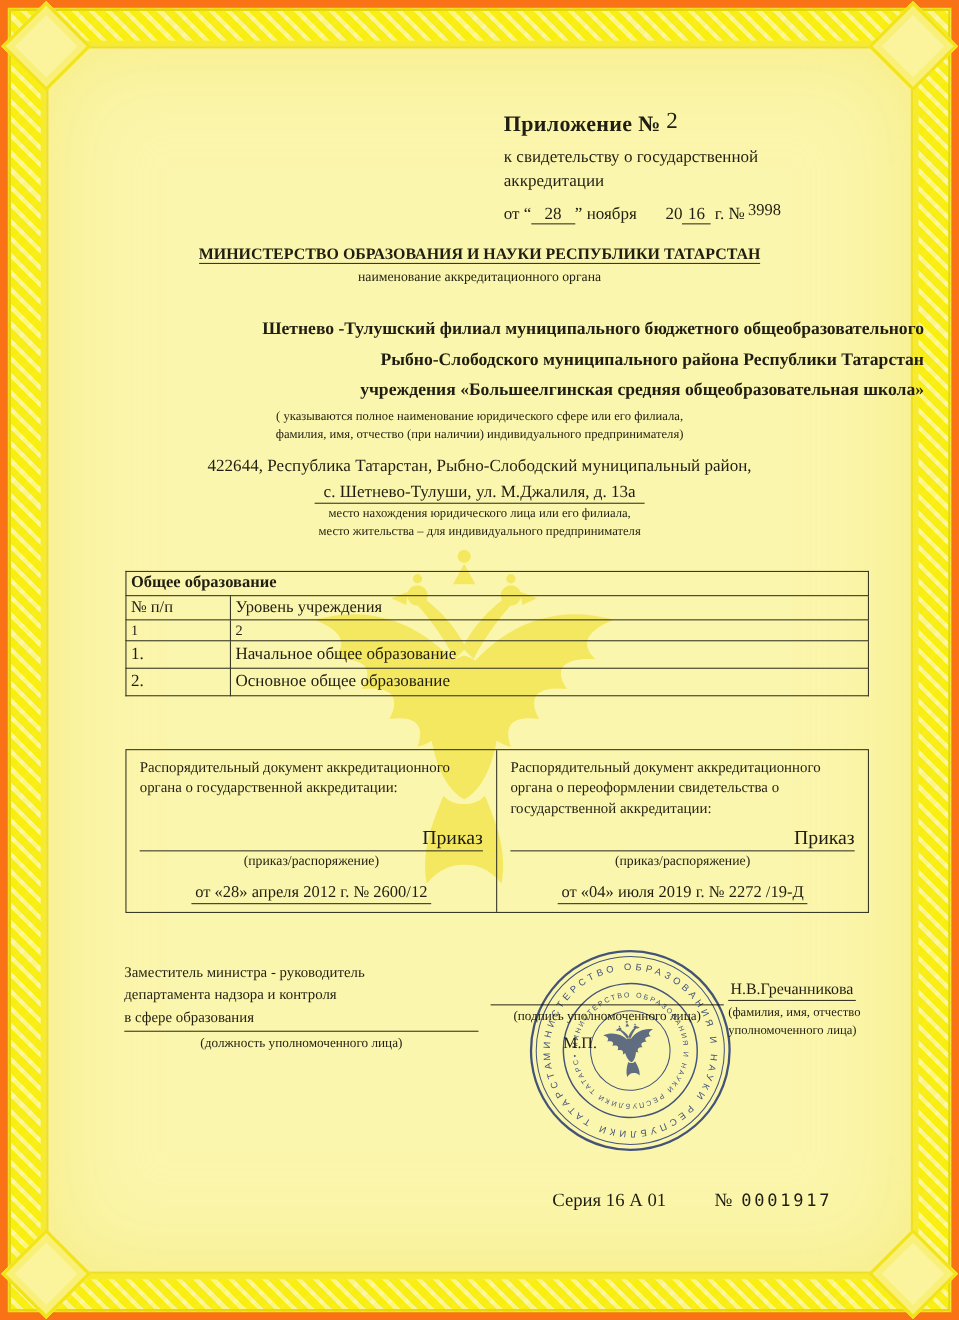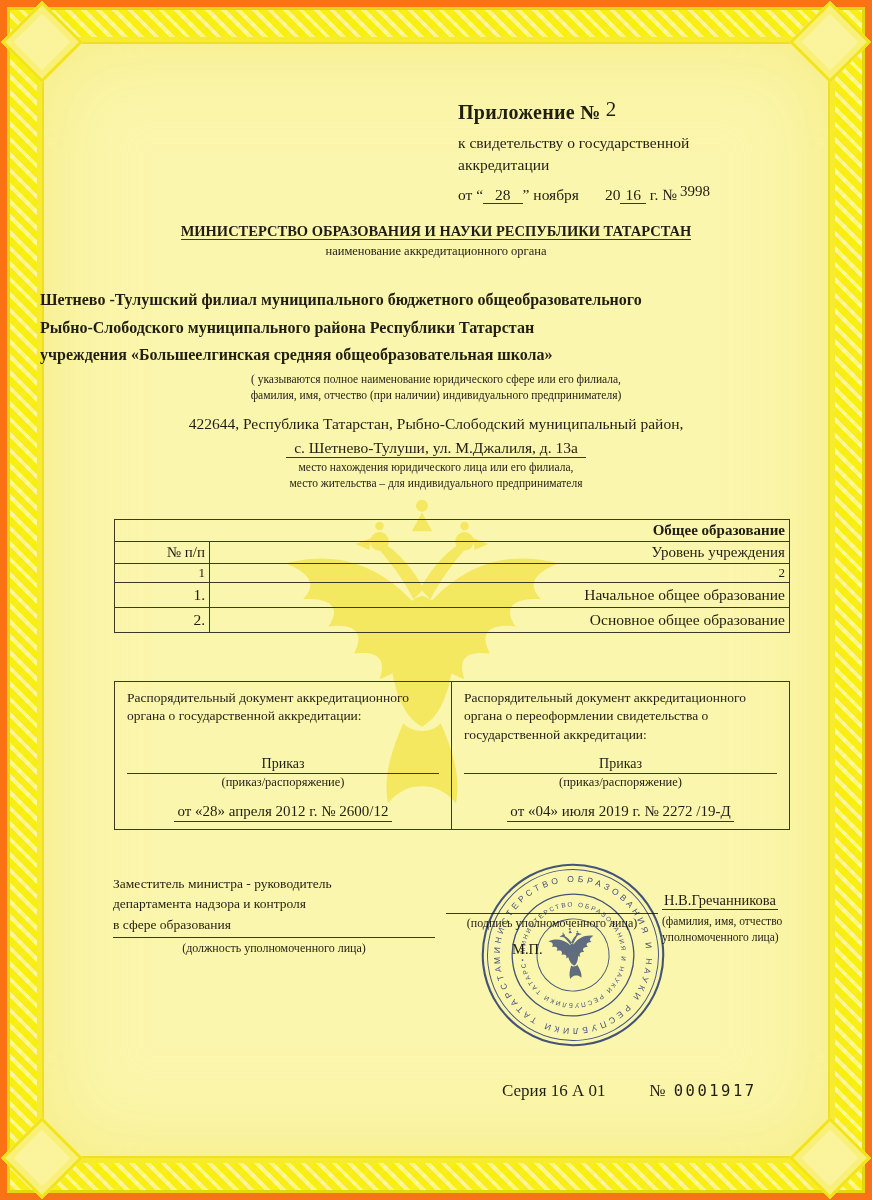--- a/index.html
+++ b/index.html
@@ -30,38 +30,38 @@
   .hdr-sub { font-size:15.5px; line-height:1.4; margin-top:7px; }
   .hdr-date { font-size:15.5px; margin-top:11px; white-space:nowrap; }
   .fill-day { padding:0 12px; }
   .fill-year { padding:0 5px; }
   .raised { font-size:15px; position:relative; top:-4px; margin-left:3px; }
   .gap { display:inline-block; width:26px; }
 
   .ministry { position:absolute; left:0; right:0; top:223px; text-align:center; font-weight:bold; font-size:14.5px; }
   .ministry-caption { position:absolute; left:0; right:0; top:244px; text-align:center; font-size:12.5px; }
 
-  .org { position:absolute; left:40px; right:48px; top:286px; text-align:left; font-weight:bold; font-size:16px; line-height:1.72; }
+  .org { position:absolute; left:40px; right:32px; top:286px; text-align:right; font-weight:bold; font-size:16px; line-height:1.72; }
   .org-caption { position:absolute; left:0; right:0; top:372px; text-align:center; font-size:11.5px; line-height:1.35; }
 
   .addr { position:absolute; left:0; right:0; top:412px; text-align:center; font-size:15.5px; line-height:1.55; }
   .addr .u { padding:0 8px 1px; }
   .addr-caption { position:absolute; left:0; right:0; top:460px; text-align:center; font-size:11.5px; line-height:1.35; }
 
   table.edu { position:absolute; left:114px; top:519px; width:676px; border-collapse:collapse; font-size:15px; }
-  table.edu td { border:1px solid #3a3a28; text-align:right; padding:1px 4px; height:22px; }
+  table.edu td { border:1px solid #3a3a28; text-align:left; padding:1px 4px; height:22px; }
   table.edu tr.title-row td { font-weight:bold; }
   table.edu tr.nums td { font-size:13px; height:17px; }
   table.edu tr.data td { font-size:15.5px; height:25px; }
 
   .orders { position:absolute; left:114px; top:681px; width:676px; border:1.5px solid #3a3a28; display:flex; font-size:13.5px; }
   .ocell { width:50%; padding:7px 12px 9px; }
   .ocell.left-cell { border-right:1.5px solid #3a3a28; }
   .oheading { line-height:1.36; min-height:55px; }
-  .odoc { text-align:center; font-size:14px; margin-top:12px; }
+  .odoc { text-align:right; font-size:18px; margin-top:7px; }
   .orule { border-top:1px solid #3a3a28; margin-top:1px; }
   .ocap { text-align:center; font-size:12.5px; margin-top:1px; }
   .odetails { text-align:center; font-size:15px; margin-top:13px; }
   .odetails .u { padding:0 3px 2px; }
 
   .pos { position:absolute; left:113px; top:874px; width:330px; font-size:13.5px; line-height:1.5; }
   .pos-last { border-bottom:1px solid #3a3826; padding-bottom:2px; width:322px; }
   .pos-caption { font-size:12px; text-align:center; width:322px; margin-top:1px; }
   .sig { position:absolute; left:446px; top:913px; width:212px; font-size:12px; text-align:center; }
   .sig-rule { border-top:1px solid #3a3826; margin-bottom:2px; }

